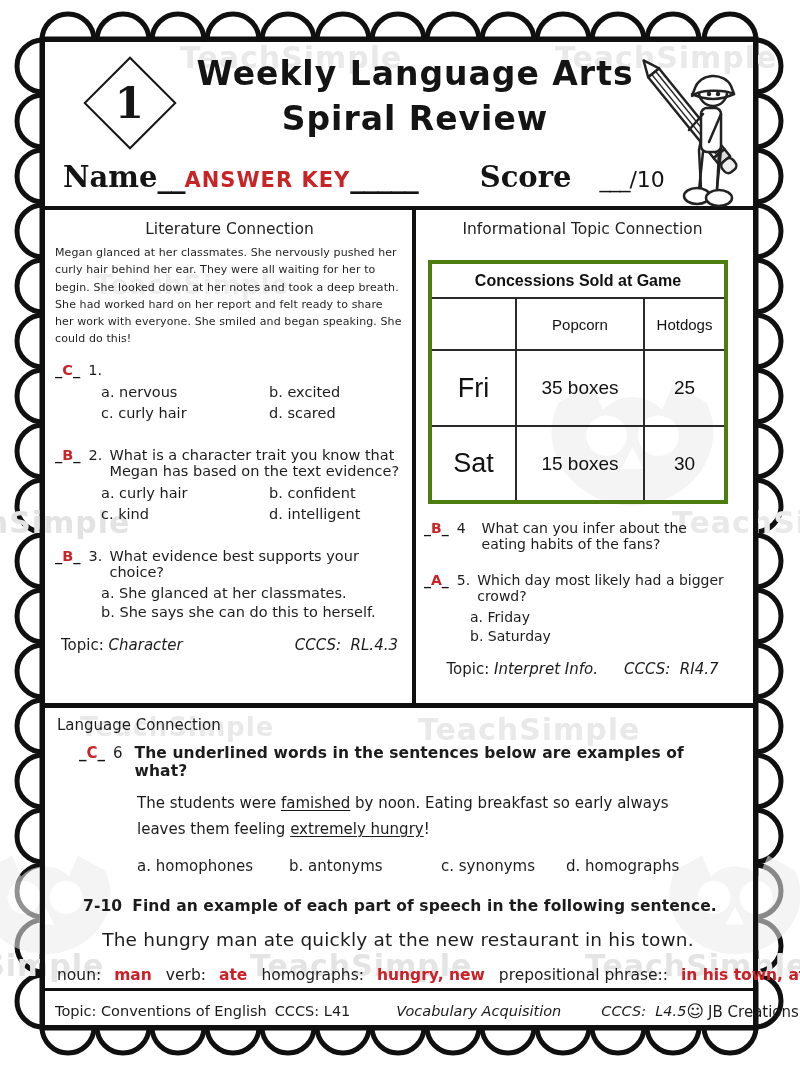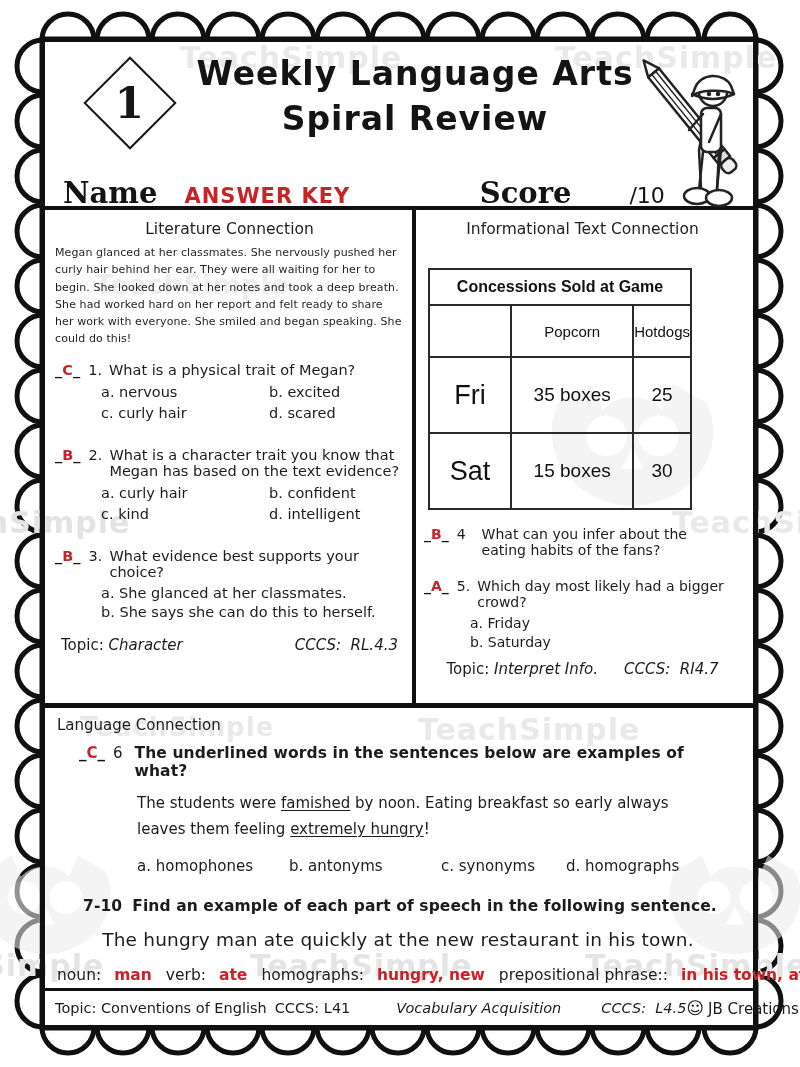--- a/index.html
+++ b/index.html
@@ -23,21 +23,21 @@
   
   .header { position:relative; height:164px; }
   .badge { position:absolute; left:52px; top:28px; width:66px; height:66px;
            border:2.5px solid #161616; transform:rotate(45deg); background:#fff;
            display:flex; align-items:center; justify-content:center; }
   .badge span { transform:rotate(-45deg); font-family:"DejaVu Serif", serif;
                 font-size:42px; font-weight:bold; color:#161616; }
   .title-wrap { position:absolute; left:150px; top:10px; width:440px; text-align:center; }
   .title { font-size:33px; font-weight:bold; letter-spacing:1px; line-height:1.35; color:#141414; }
   .kid { position:absolute; right:2px; top:8px; }
-  .name-row { position:absolute; left:18px; top:134px; width:680px; font-size:29px;
+  .name-row { position:absolute; left:18px; top:118px; width:680px; font-size:29px;
               font-family:"DejaVu Serif", serif; font-weight:bold; color:#141414; white-space:nowrap; }
   .blankline { font-family:"DejaVu Sans", sans-serif; font-weight:bold; letter-spacing:-1px; }
   .answer-key { font-family:"DejaVu Sans", sans-serif; font-size:21px; font-weight:bold; letter-spacing:1px; }
   .score-denom { font-family:"DejaVu Sans", sans-serif; font-size:22px; font-weight:normal; }
 
   
   .twocol { display:flex; border-top:4px solid #101010; border-bottom:5px solid #101010;
             height:502px; }
   .col-left  { width:371px; border-right:4px solid #101010; padding:6px 8px 0 10px; }
   .col-right { width:333px; padding:6px 8px 0 8px; display:flex; flex-direction:column; }
@@ -50,21 +50,21 @@
   .ansletter { color:#c82427; font-weight:bold; }
   .qnum { margin:0 7px 0 8px; white-space:nowrap; }
   .qtext { flex:1; }
   .opts2 { display:grid; grid-template-columns:168px 1fr; padding-left:46px; row-gap:5px; margin-top:6px; }
   .opts1 { padding-left:46px; margin-top:5px; }
   .opts1 div { margin-bottom:3px; }
   .topic-row { display:flex; justify-content:space-between; font-size:15px; margin-top:16px; padding:0 6px; }
   .topic-row .it { font-style:italic; }
 
   
-  .ctable { border:1px solid #4d7c0f; margin:24px 2px 0 4px; border-collapse:collapse; width:264px;
+  .ctable { border:4px solid #4d7c0f; margin:16px 2px 0 4px; border-collapse:collapse; width:300px;
             font-family:"Liberation Sans", sans-serif; }
   .ctable td { border:2px solid #2a2a2a; text-align:center; color:#111; }
   .ct-title { font-size:16px; font-weight:bold; height:36px; }
   .ct-head td { font-size:15px; height:52px; }
   .ct-row td { height:76px; font-size:19px; }
   .ct-row td.day { font-size:27px; }
 
   
   .lang { position:relative; height:280px; padding:8px 14px 0 12px; }
   .lang-head { font-size:15px; margin-bottom:10px; }
@@ -77,21 +77,21 @@
   .q6opts .o1 { width:152px; } .q6opts .o2 { width:152px; } .q6opts .o3 { width:125px; }
   .q710 { margin-top:22px; padding-left:26px; font-size:15.5px; font-weight:bold; letter-spacing:.1px; }
   .q710 .rng { margin-right:10px; }
   .big-sentence { text-align:center; margin-top:14px; font-size:18.5px; letter-spacing:.2px; }
   .answers { display:flex; margin-top:16px; font-size:15.5px; white-space:nowrap; }
   .answers .pair { margin-right:14px; }
   .answers .lbl { color:#1c1c1c; }
   .answers .val { color:#cd2026; font-weight:bold; margin-left:13px; }
 
   
-  .footer { display:flex; align-items:center; border-top:3px solid #101010; height:37px;
+  .footer { display:flex; align-items:center; border-top:3px solid #101010; height:43px;
             font-size:14.5px; padding:0 10px; white-space:nowrap; }
   .footer .it { font-style:italic; }
   .footer .gap1 { margin-left:8px; }
   .footer .gap2 { margin-left:46px; }
   .footer .gap3 { margin-left:40px; }
   .footer .credit { margin-left:auto; font-size:15px; }
   .footer .smiley { font-size:17px; margin-right:4px; }
 </style>
 </head>
 <body>
@@ -254,21 +254,20 @@
       <div class="col-left">
         <div class="col-head">Literature Connection</div>
         <div class="passage">Megan glanced at her classmates.  She nervously pushed her curly hair behind her ear.  They were all waiting for her to begin.  She looked down at her notes and took a deep breath.  She had worked hard on her report and felt ready to share her work with everyone.  She smiled and began speaking.  She could do this!</div>
 
         <div class="q">
           <div class="q-line">
             <span class="ansblank">_</span>
               <span class="ansletter">C</span>
               <span class="ansblank">_</span>
             <span class="qnum">1.</span>
-            <span class="qtext">What is a physical trait of Megan?</span>
           </div>
           <div class="opts2">
             <span>a.  nervous</span>
             <span>b.  excited</span>
             <span>c.  curly hair</span>
             <span>d.  scared</span>
           </div>
         </div>
 
         <div class="q" style="margin-top:26px;">
@@ -301,21 +300,21 @@
           </div>
         </div>
 
         <div class="topic-row">
           <span><span>Topic:</span> <span class="it">Character</span></span>
           <span class="it"><span>CCCS:</span>&nbsp; <span>RL.4.3</span></span>
         </div>
       </div>
 
       <div class="col-right">
-        <div class="col-head">Informational Text Connection</div>
+        <div class="col-head">Informational Topic Connection</div>
 
         <table class="ctable">
           <tbody>
               <tr>
                 <td colspan="3" class="ct-title">Concessions Sold at Game</td>
               </tr>
           <tr class="ct-head">
             <td style="width:86px;"></td>
             <td style="width:128px;">Popcorn</td>
             <td>Hotdogs</td>

